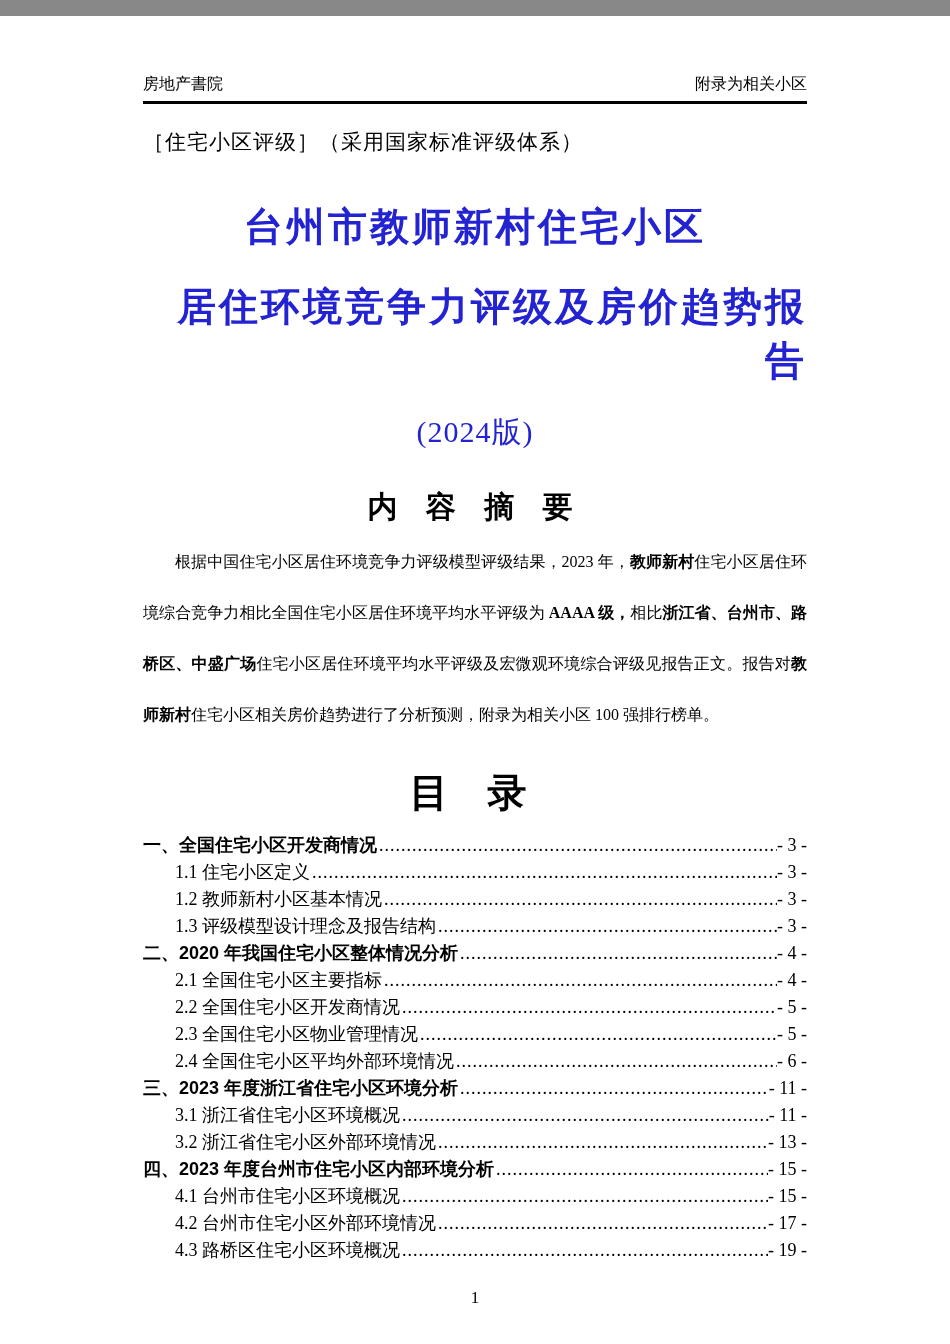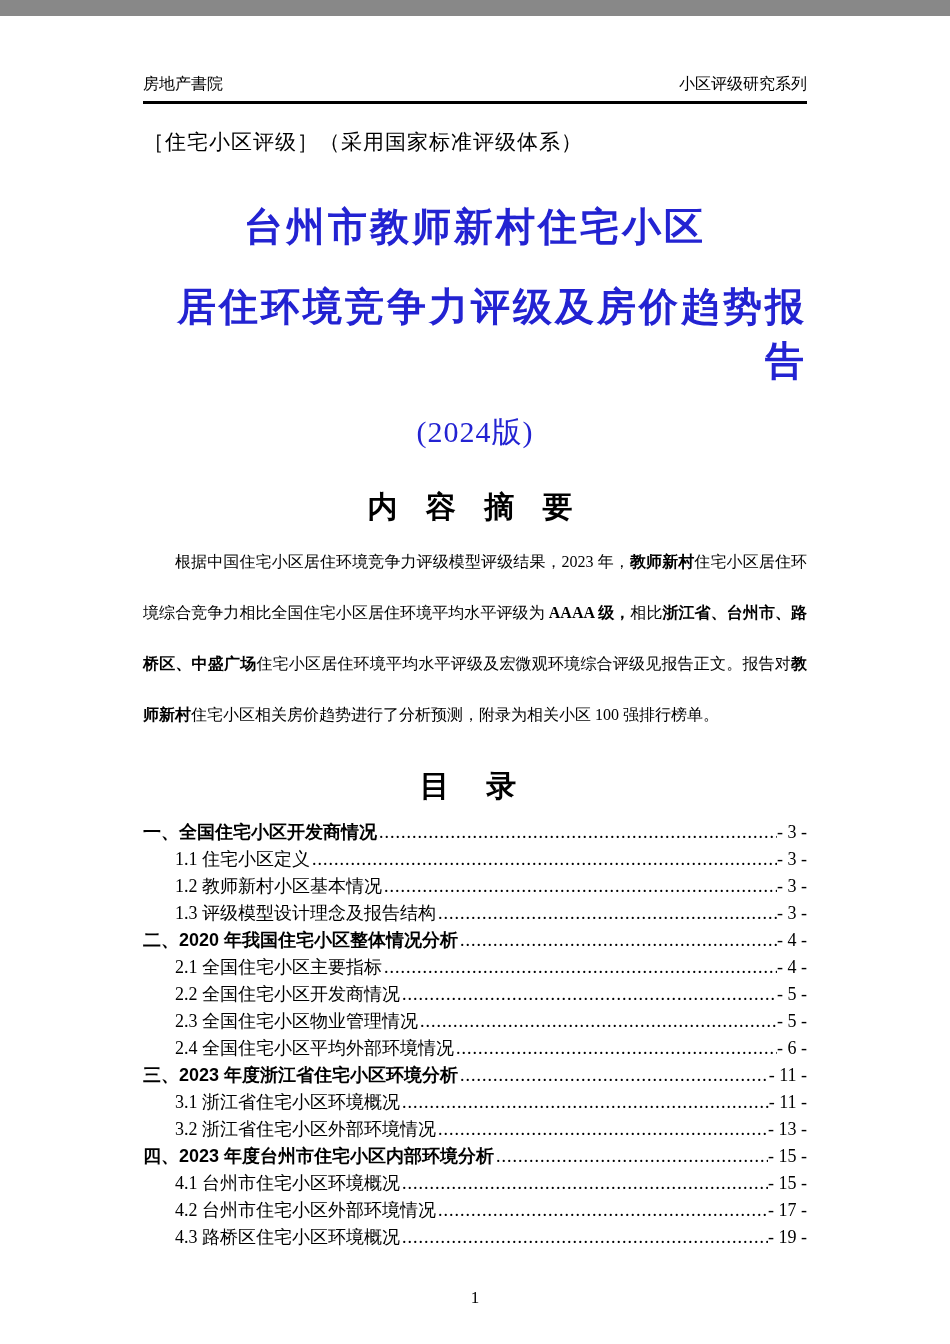--- a/index.html
+++ b/index.html
@@ -55,21 +55,21 @@
   .abstract {
     margin:8px 0 0 0;
     font-size:16px; line-height:51px;
     text-align:justify; text-indent:2em;
   }
   .abstract .b { font-weight:bold; }
 
   
   .toc-hd {
     margin:26px 0 0 0; text-align:center;
-    font-size:30px; font-weight:bold; letter-spacing:14px;
+    font-size:39px; font-weight:bold; letter-spacing:14px;
     font-family:"Liberation Sans","DejaVu Sans",sans-serif;
   }
   .toc { margin-top:12px; }
   .toc-row {
     display:flex; align-items:baseline;
     font-size:18px; line-height:27px; height:27px;
     cursor:pointer;
   }
   .toc-row.lvl1 .toc-label {
     font-weight:bold;
@@ -90,21 +90,21 @@
     text-align:center; font-size:17px;
   }
 </style>
 </head>
 <body>
 
 <div class="page">
 
   <div class="hdr">
     <span>房地产書院</span>
-    <span>小区评级研究系列</span>
+    <span>附录为相关小区</span>
   </div>
 
   <div class="series">［住宅小区评级］（采用国家标准评级体系）</div>
 
   <h1 class="title1">台州市教师新村住宅小区</h1>
   <h1 class="title2">居住环境竞争力评级及房价趋势报告</h1>
   <div class="version">(2024版)</div>
 
   <h2 class="abstract-hd">内 容 摘 要</h2>
 

